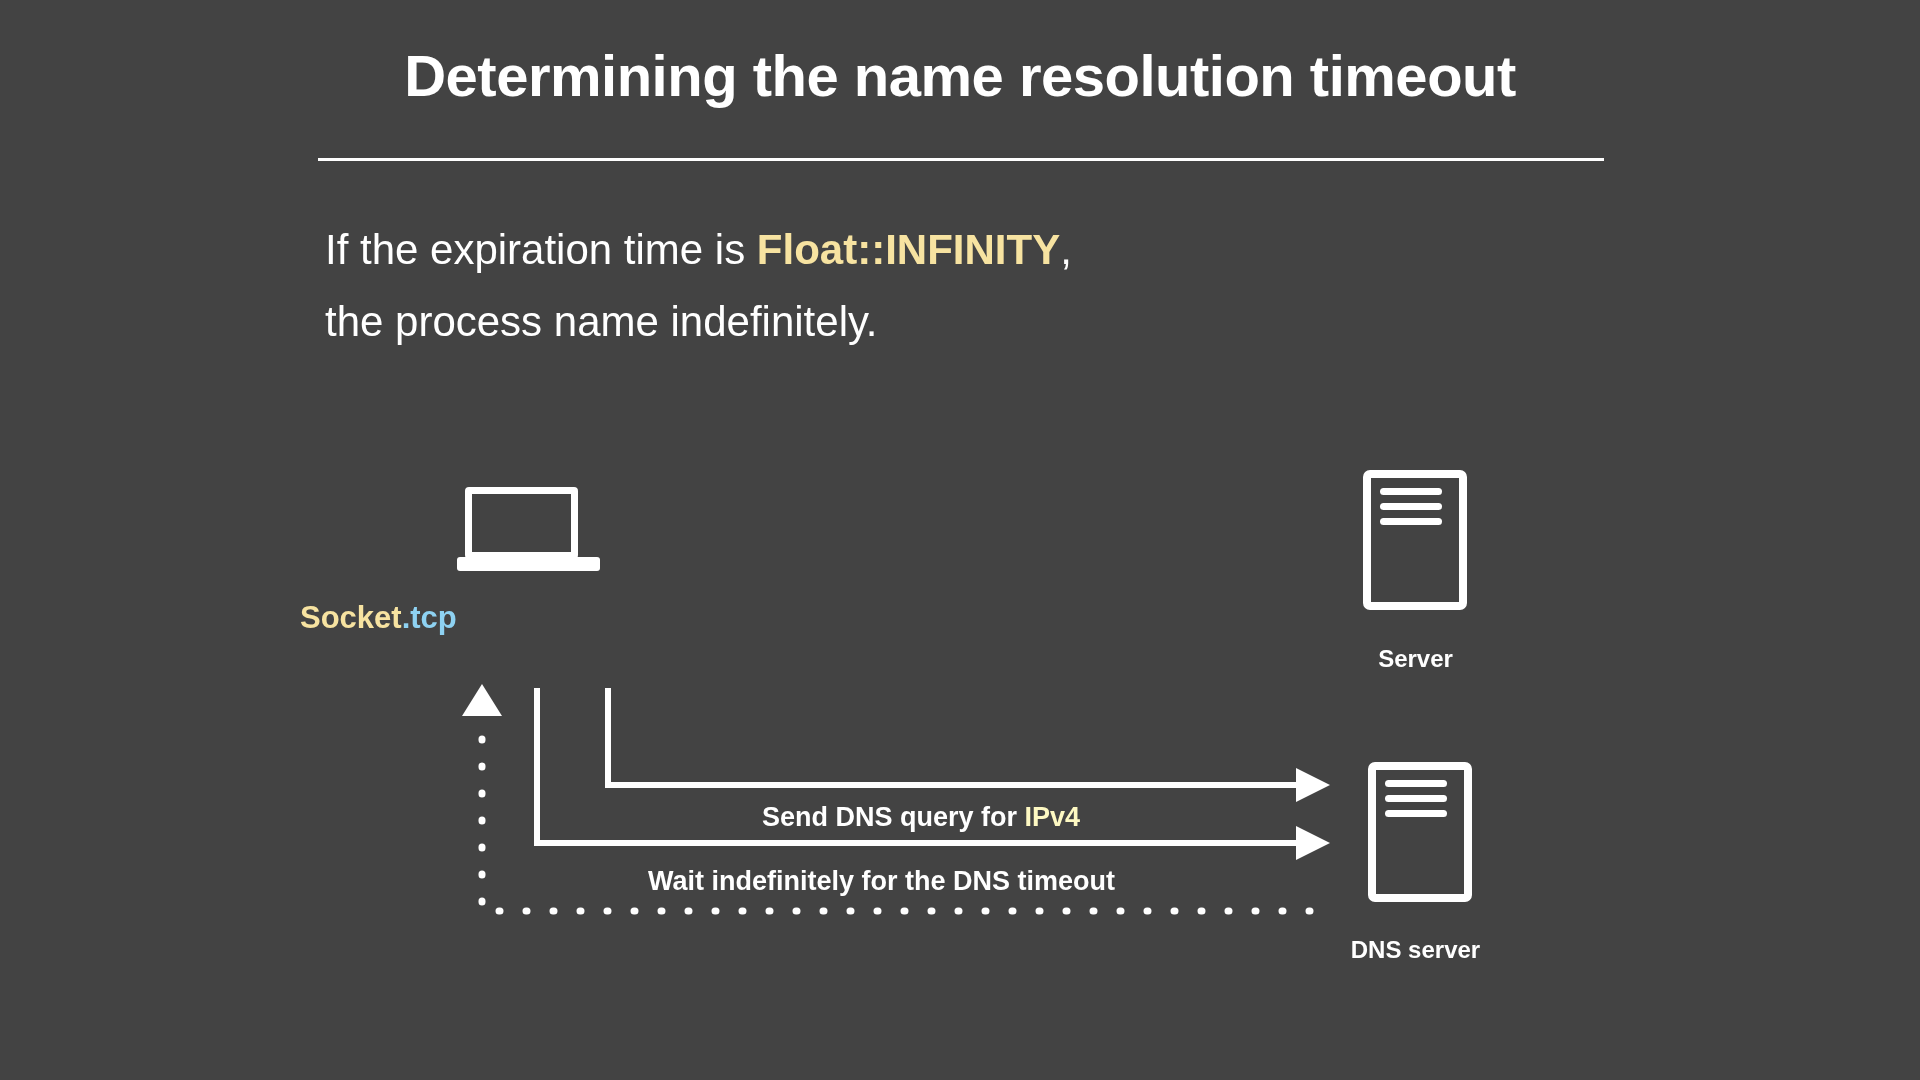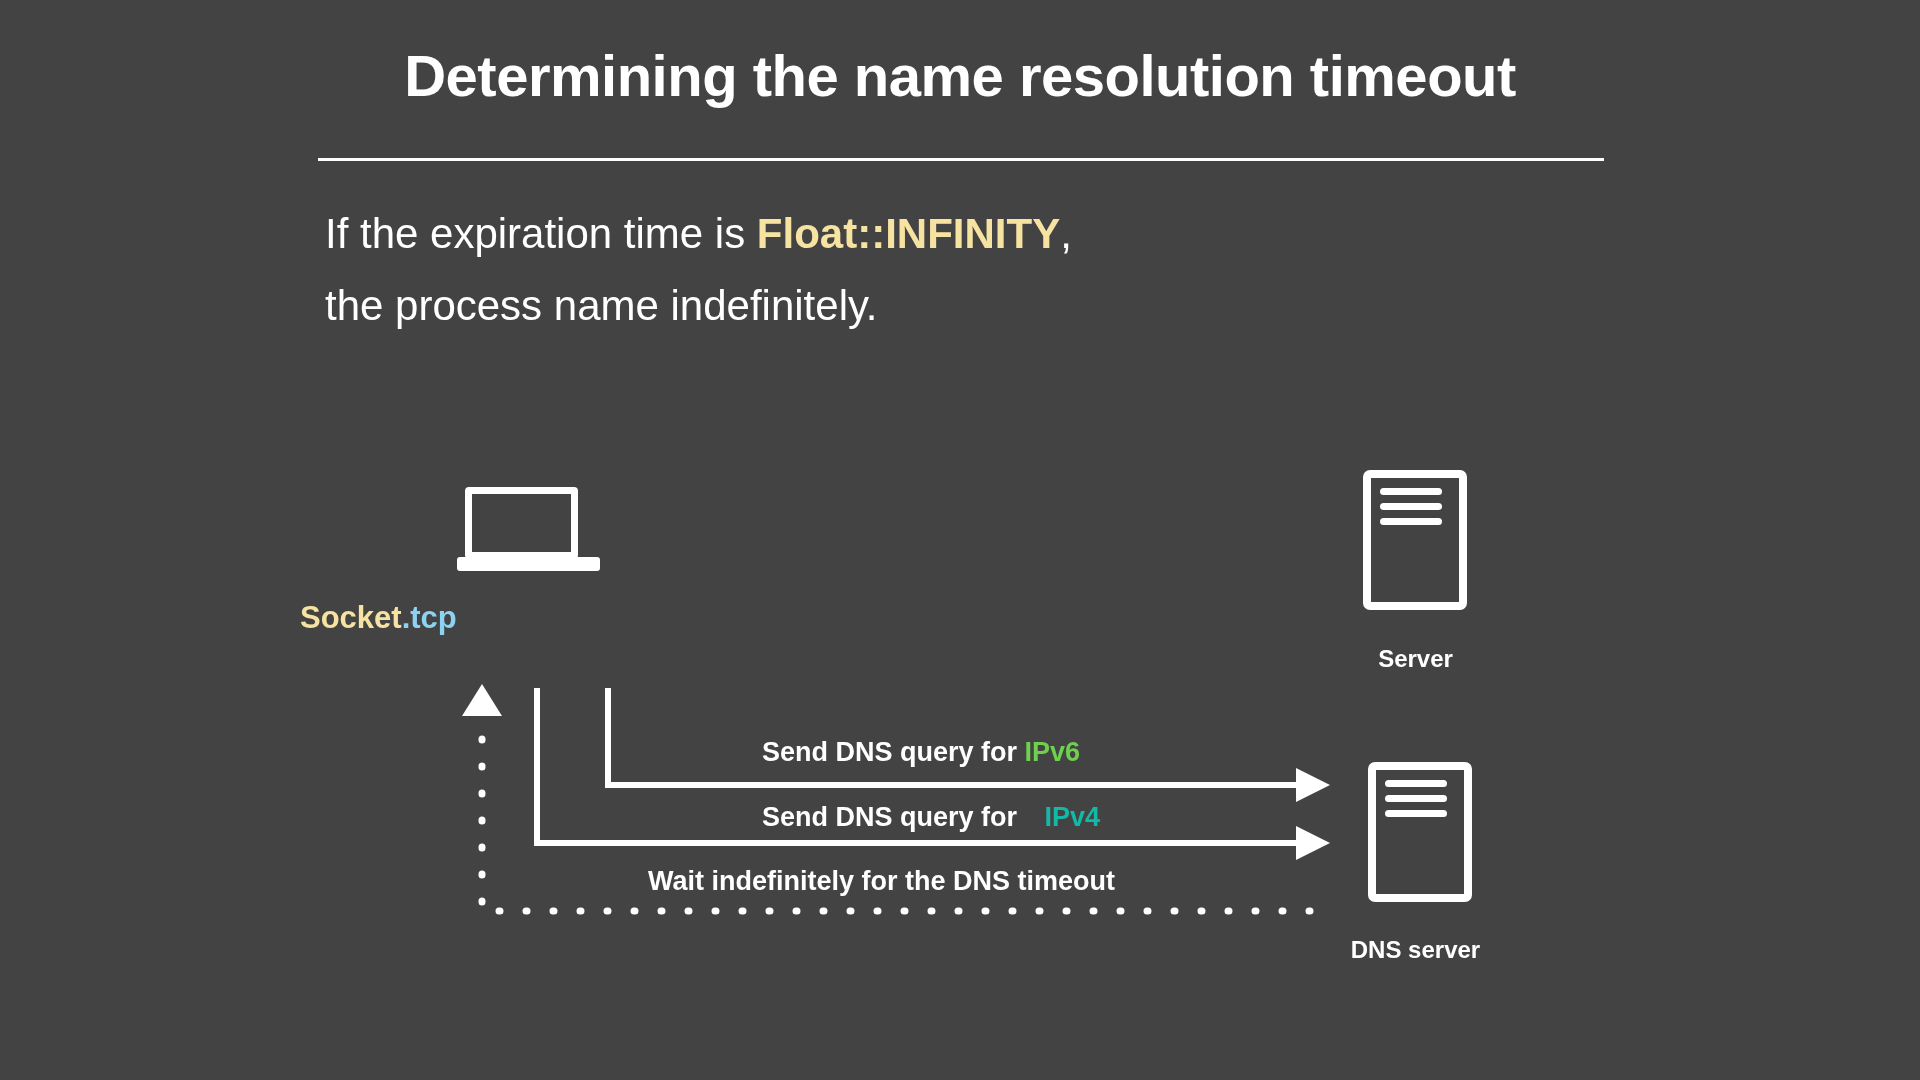--- a/index.html
+++ b/index.html
@@ -45,21 +45,21 @@
     top: 158px;
     width: 1286px;
     height: 3px;
     background: #ffffff;
   }
 
   
   .body-copy {
     position: absolute;
     left: 325px;
-    top: 198px;
+    top: 214px;
     width: 1200px;
   }
   .body-line {
     font-size: 42px;
     line-height: 72px;
     color: #ffffff;
     white-space: nowrap;
   }
   .kw-infinity {
     color: #f7e3a1;
@@ -176,21 +176,21 @@
     font-size: 27px;
     font-weight: bold;
     color: #ffffff;
     white-space: nowrap;
   }
   #lbl-ipv6 { left: 762px; top: 737px; }
   #lbl-ipv4 { left: 762px; top: 802px; }
   #lbl-wait { left: 648px; top: 866px; }
 
   .tok-green  { color: #6ed04e; }
-  .tok-orange { color: #14b8a6; margin-left: 20px; }
+  .tok-orange { color: #fef9c3; }
 </style>
 </head>
 <body>
 
 <div class="slide">
 
   <div class="slide-title">Determining the name resolution timeout</div>
   <div class="title-rule"></div>
 
   <div class="body-copy">
@@ -230,20 +230,19 @@
       <path d="M 608 688 L 608 785 L 1300 785" stroke="#ffffff" stroke-width="6" fill="none"></path>
       <polygon points="1296,768 1330,785 1296,802" fill="#ffffff"></polygon>
 
       <path d="M 537 688 L 537 843 L 1300 843" stroke="#ffffff" stroke-width="6" fill="none"></path>
       <polygon points="1296,826 1330,843 1296,860" fill="#ffffff"></polygon>
 
       <path d="M 1310 911 L 482 911 L 482 718" stroke="#ffffff" stroke-width="7" fill="none" stroke-linecap="round" stroke-dasharray="1 26"></path>
       <polygon points="462,716 482,684 502,716" fill="#ffffff"></polygon>
     </svg>
 
-    <div class="arrow-label" id="lbl-ipv6"><span>Send DNS query for </span><span class="tok-green">IPv6</span></div>
 
     <div class="arrow-label" id="lbl-ipv4"><span>Send DNS query for </span><span class="tok-orange">IPv4</span></div>
 
     <div class="arrow-label" id="lbl-wait">Wait indefinitely for the DNS timeout</div>
   </div>
 
 </div>
 
 </body></html>

